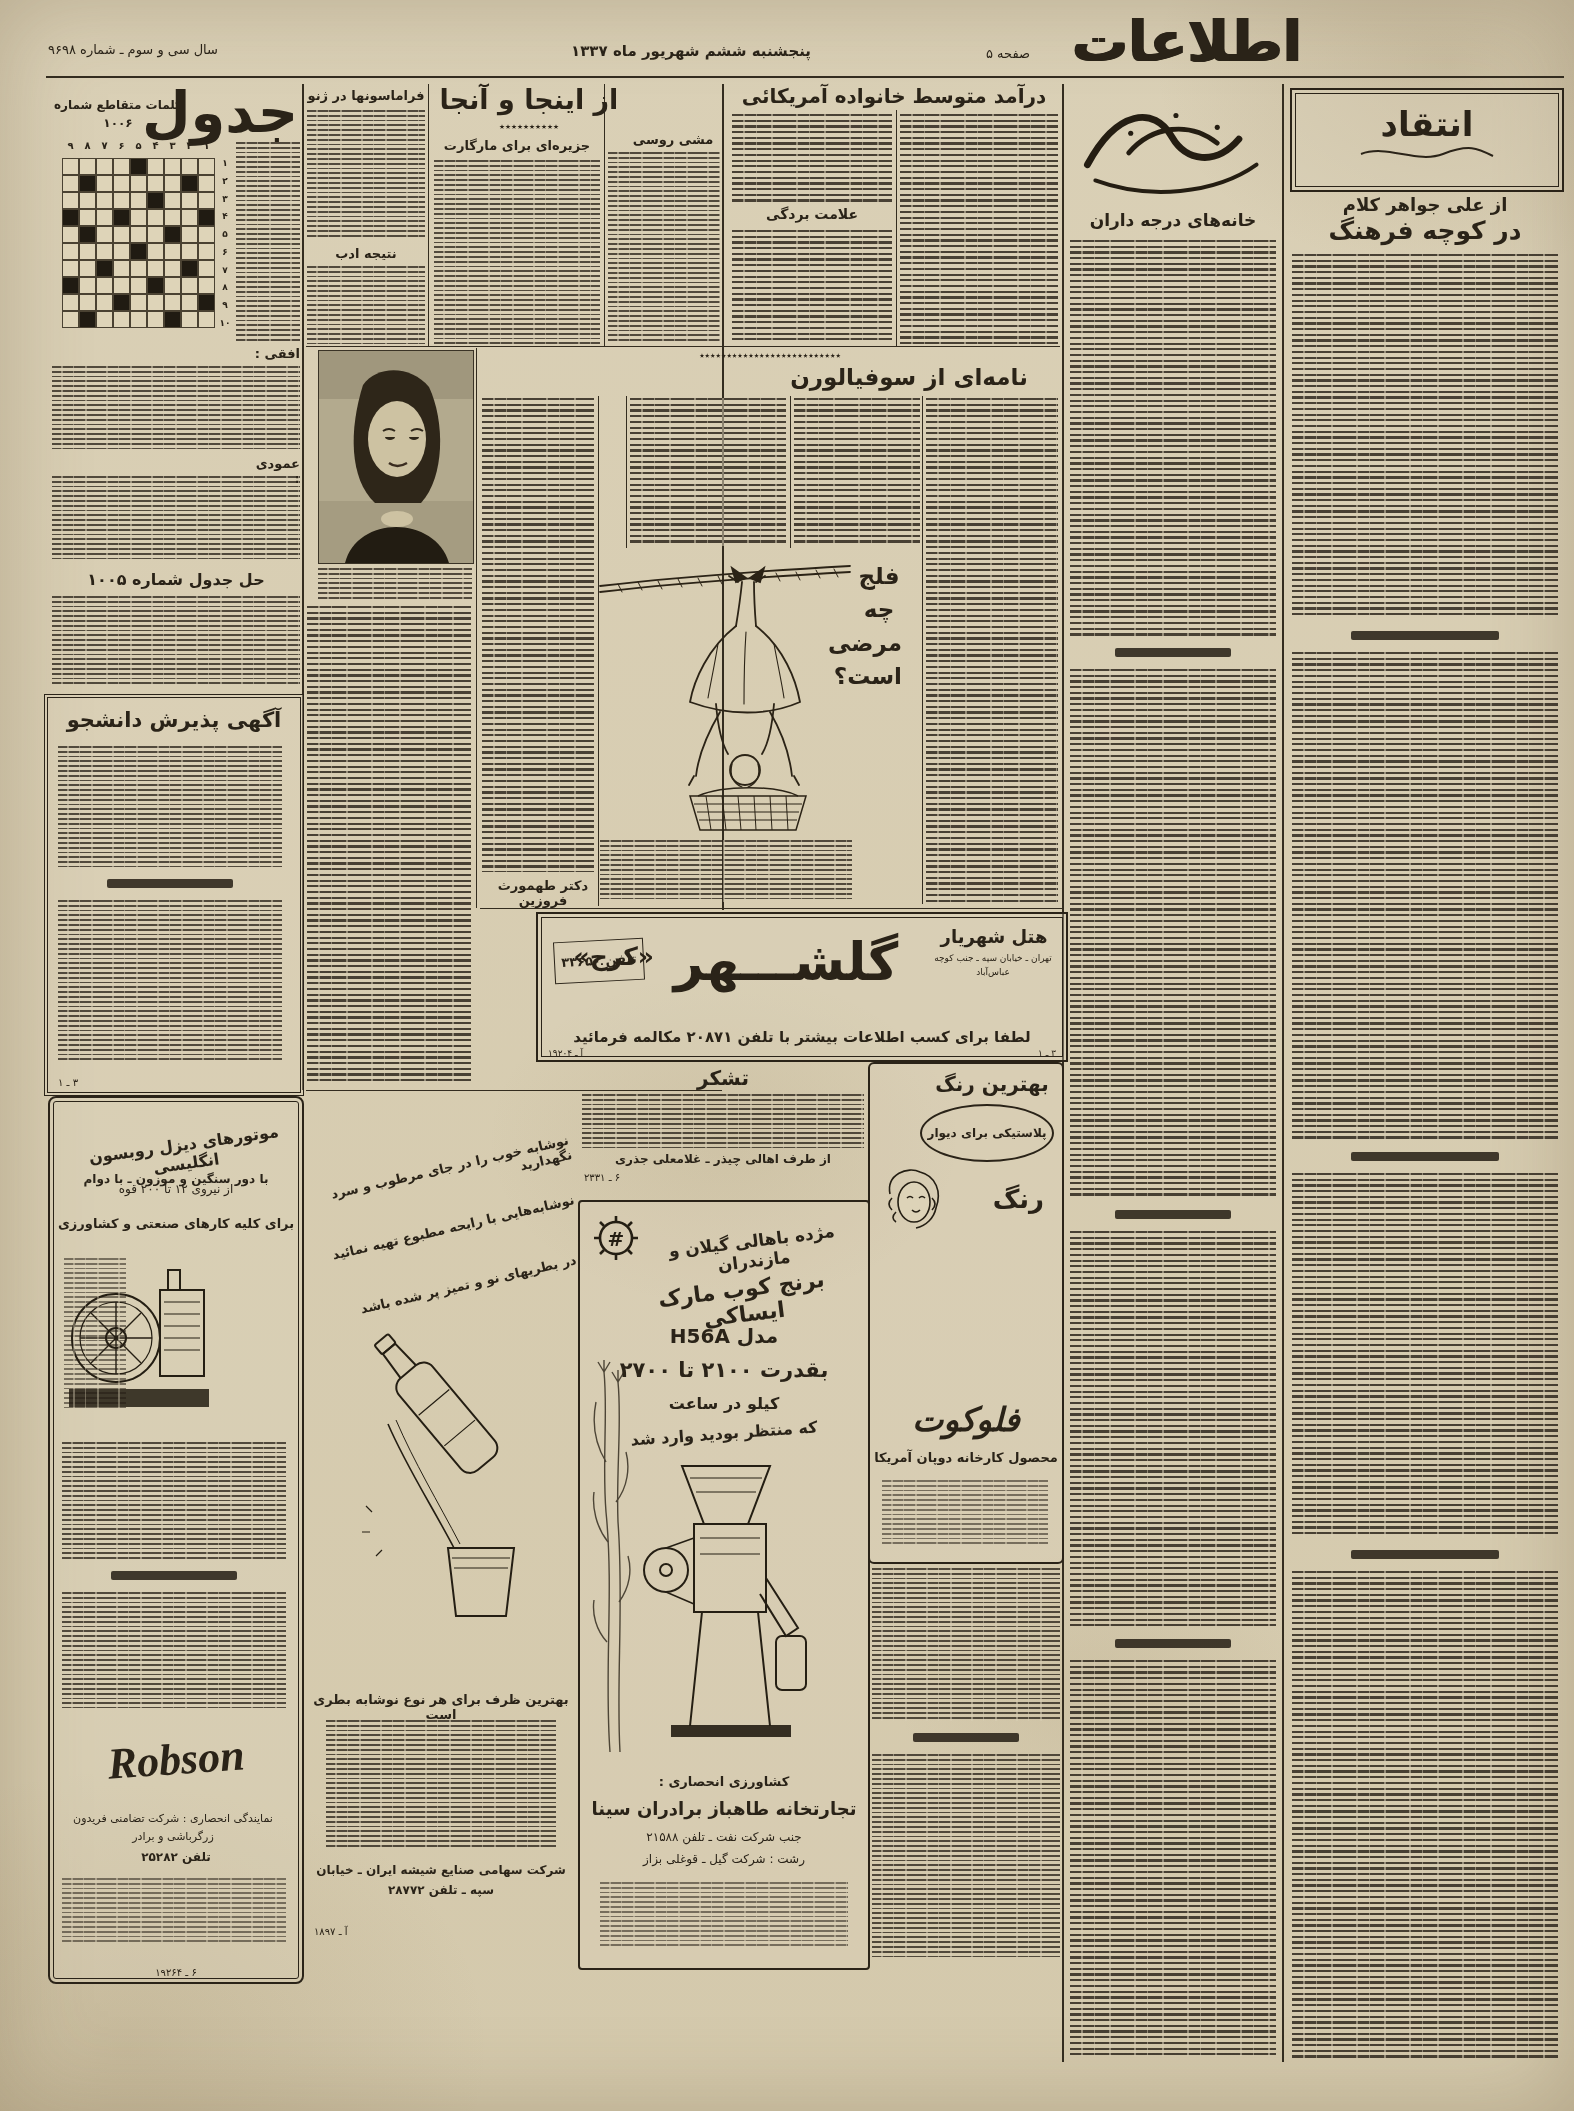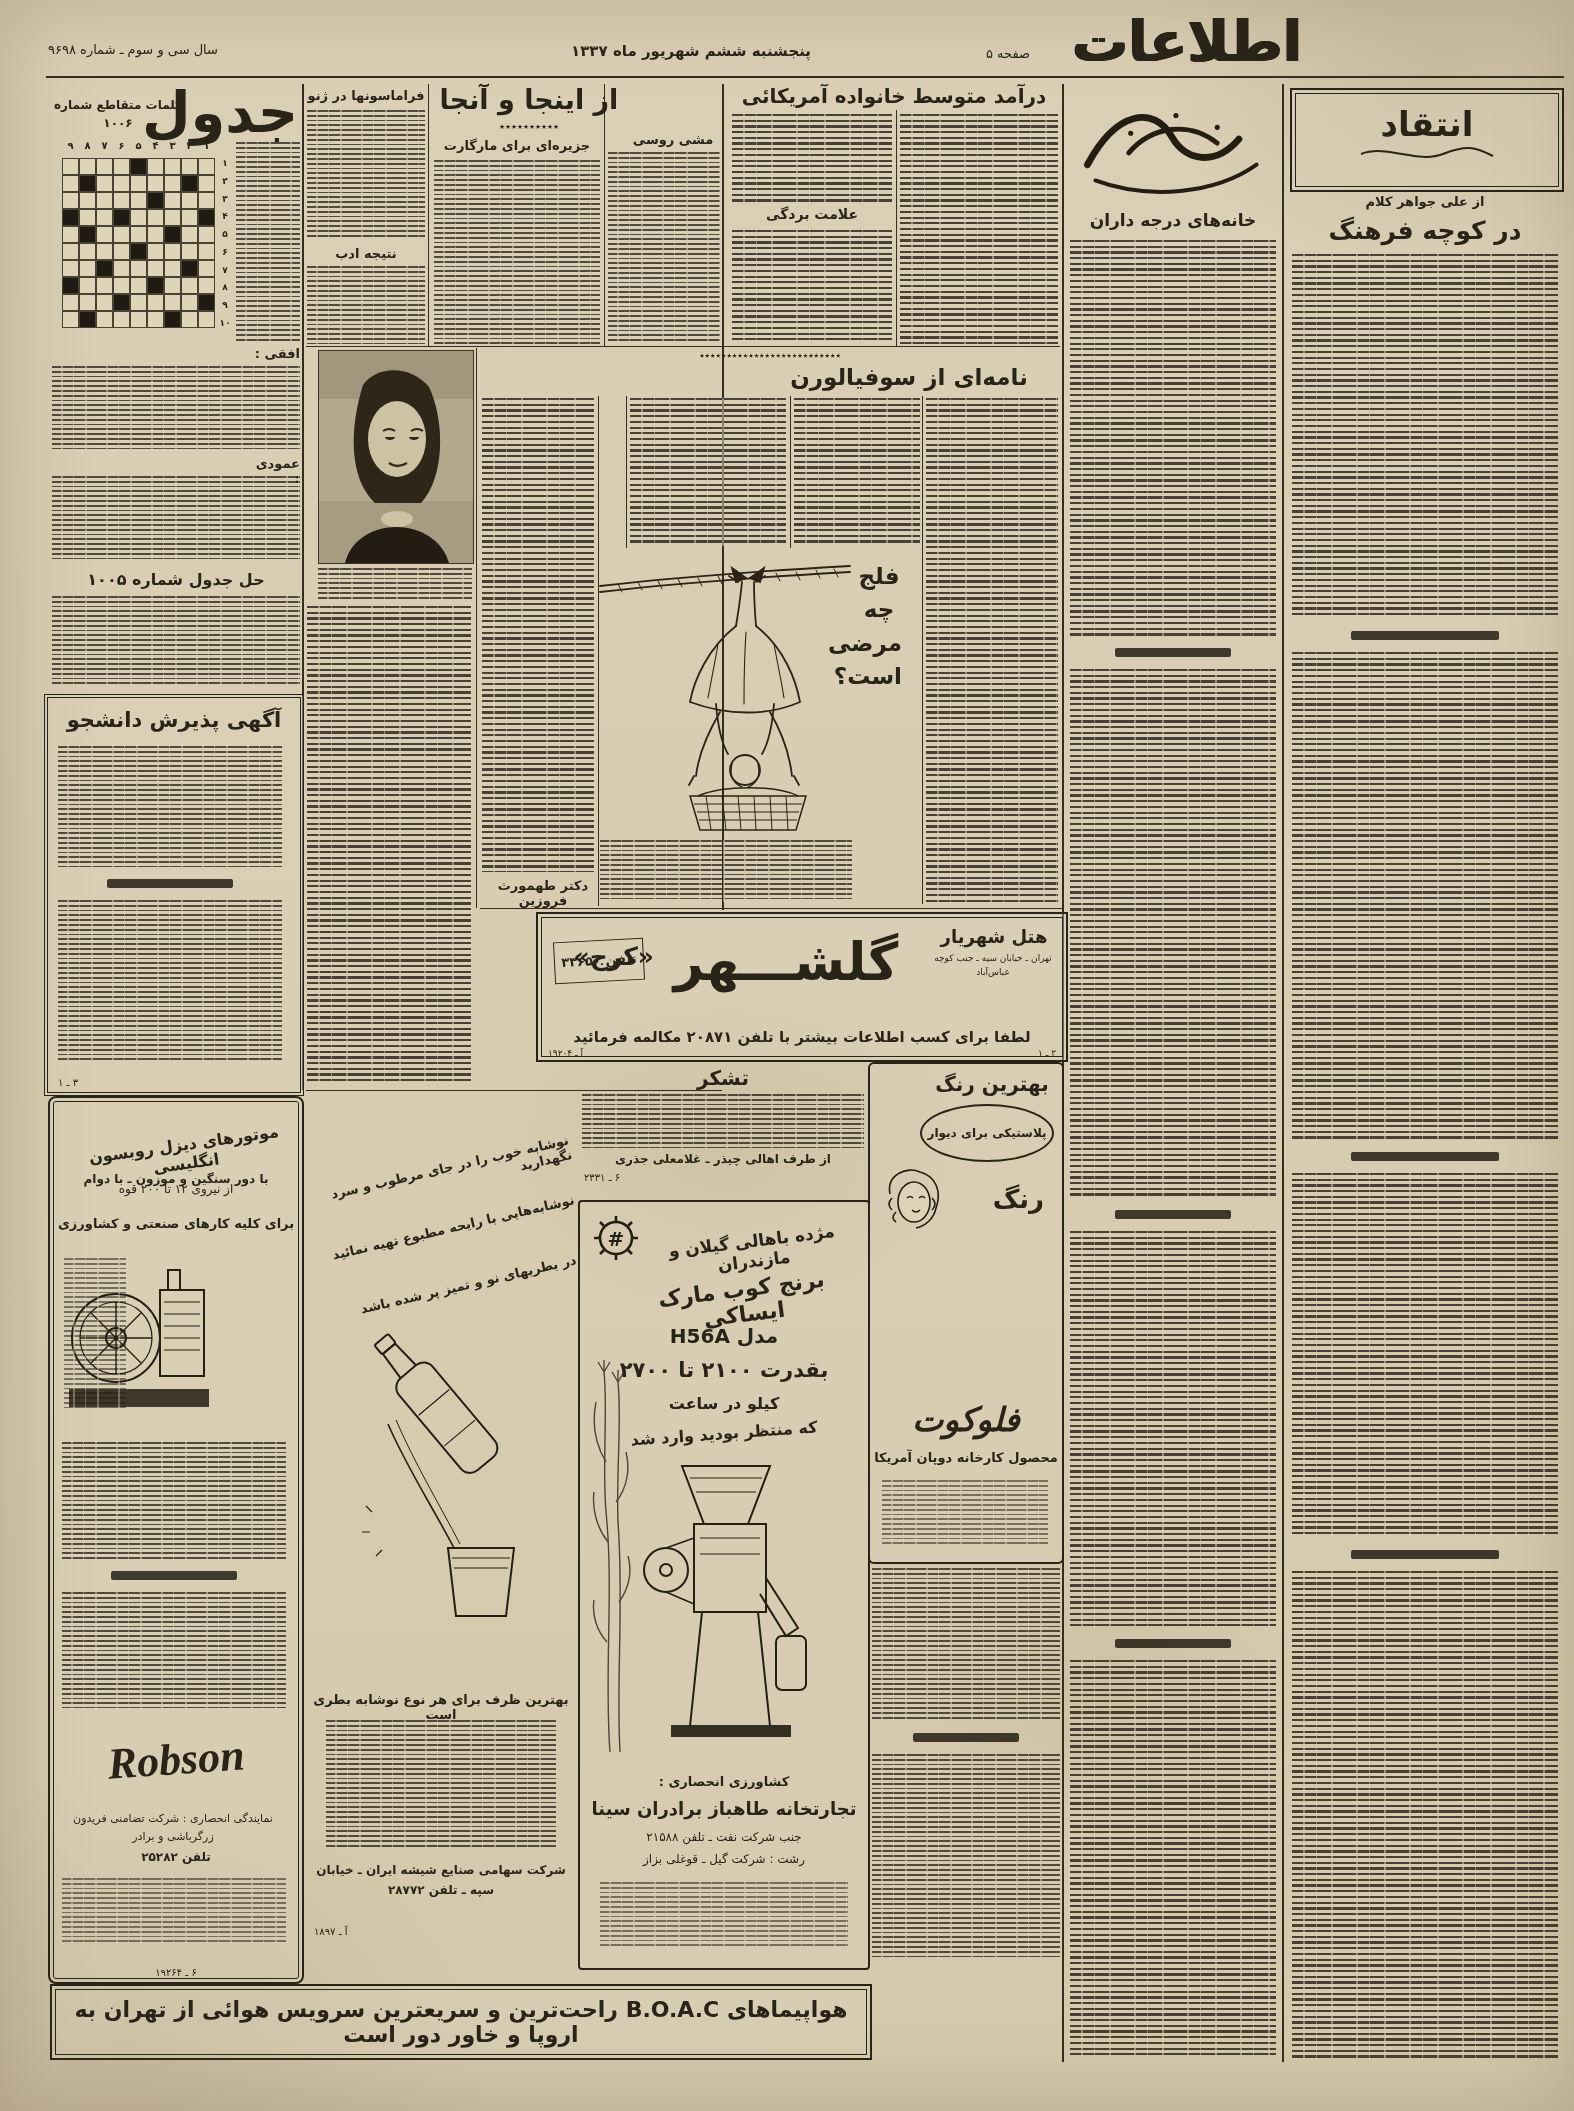--- a/index.html
+++ b/index.html
@@ -67,21 +67,21 @@
   <div class="abs rule" style="left:306px;top:346px;width:754px;height:1px;"></div>
   <div class="abs rule" style="left:480px;top:908px;width:584px;height:1px;"></div>
   <div class="abs rule" style="left:306px;top:1090px;width:416px;height:1px;"></div>
 
   <div class="abs bx2" style="left:1290px;top:88px;width:270px;height:100px;">
     <div class="b c" style="font-size:34px;margin-top:14px;">انتقاد</div>
     <svg width="140" height="16" style="display:block;margin:2px auto 0;">
       <path d="M4 8 C30 -2 60 18 86 8 S120 2 136 10" stroke="#2a2318" stroke-width="2" fill="none"></path>
     </svg>
   </div>
-  <div class="abs b c" style="left:1290px;top:194px;width:270px;font-size:13px;">از علی جواهر کلام</div>
+  <div class="abs b c" style="left:1290px;top:194px;width:270px;font-size:18px;">از علی جواهر کلام</div>
   <div class="abs b c" style="left:1290px;top:216px;width:270px;font-size:25px;">در کوچه فرهنگ</div>
   <div class="abs colflex" style="left:1292px;top:254px;width:266px;height:1804px;">
     <div class="greek" style="flex:3;"></div>
     <div class="fake-sub"></div>
     <div class="greek" style="flex:4;"></div>
     <div class="fake-sub"></div>
     <div class="greek" style="flex:3;"></div>
     <div class="fake-sub"></div>
     <div class="greek" style="flex:4;"></div>
   </div>
@@ -458,17 +458,14 @@
           <path d="M30 200 l6 6 M26 226 l8 0 M40 250 l6 -6" stroke-width="1.2"></path>
         </g>
       </svg>
     </div>
     <div class="abs b c" style="left:0;top:596px;width:100%;font-size:13px;">بهترین ظرف برای هر نوع نوشابه بطری است</div>
     <div class="abs greek-sm" style="left:20px;top:624px;width:230px;height:128px;"></div>
     <div class="abs b c" style="left:4px;top:764px;width:262px;font-size:12px;line-height:1.7;">شرکت سهامی صنایع شیشه ایران ـ خیابان سپه ـ تلفن ۲۸۷۷۲</div>
     <div class="abs" style="left:8px;top:830px;font-size:10px;">آ ـ ۱۸۹۷</div>
   </div>
 
-  <div class="abs bx2" style="left:50px;top:1984px;width:818px;height:72px;display:flex;align-items:center;justify-content:center;">
-    <div class="b c" style="font-size:22px;padding:0 16px;">هواپیماهای B.O.A.C راحت‌ترین و سریعترین سرویس هوائی از تهران به اروپا و خاور دور است</div>
-  </div>
 
 </div>
 
 </body></html>

